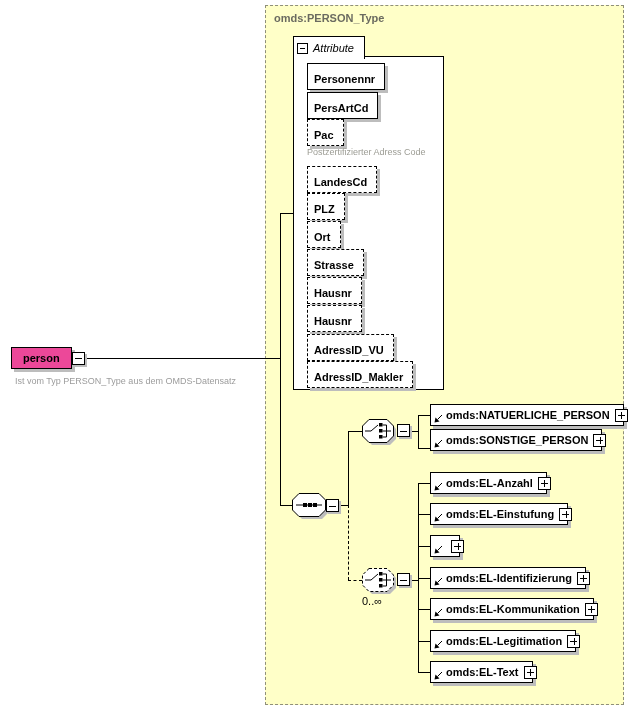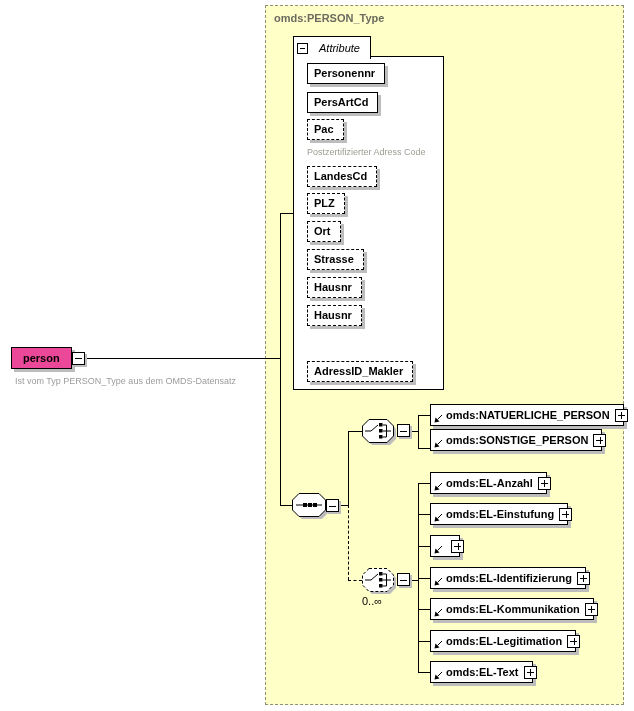--- a/index.html
+++ b/index.html
@@ -15,35 +15,35 @@
   .hline{position:absolute;height:0;border-top:1px solid #000;}
   .vline{position:absolute;width:0;border-left:1px solid #000;}
   .hline.dash{border-top-style:dashed;}
   .vline.dash{border-left-style:dashed;}
 
   
   .attr-container{position:absolute;left:293px;top:56px;width:149px;height:332px;
                   background:#fff;border:1px solid #000;}
   .attr-tab{position:absolute;left:293px;top:36px;height:22px;z-index:2;
             background:#fff;border:1px solid #000;border-bottom:none;
-            display:flex;align-items:center;gap:11px;padding:0 10px 0 3px;}
+            display:flex;align-items:center;gap:5px;padding:0 10px 0 3px;}
   .attr-tab .tab-text{font-size:11px;font-style:italic;font-weight:normal;color:#000;}
 
   
   .btn-sq{position:relative;width:13px;height:13px;background:#fff;border:1px solid #000;
           box-sizing:border-box;flex:0 0 auto;}
   .btn-sq::before{content:"";position:absolute;left:2px;right:2px;top:50%;height:1px;background:#000;}
   .btn-sq.plus::after{content:"";position:absolute;top:2px;bottom:2px;left:50%;width:1px;background:#000;}
   .btn-sq.small{width:11px;height:11px;}
   .btn-sq.shadow{box-shadow:2px 2px 0 #bdbdbd;}
   .btn-abs{position:absolute;z-index:3;}
 
   
   .attr-node{position:absolute;left:307px;background:#fff;border:1px solid #000;
-             box-shadow:3px 3px 0 #bdbdbd;padding:3px 9px 3px 6px;
+             box-shadow:3px 3px 0 #bdbdbd;padding:9px 9px 3px 6px;
              font-size:11px;font-weight:bold;color:#000;white-space:nowrap;line-height:13px;}
   .attr-node.optional{border-style:dashed;}
   .small-note{position:absolute;font-size:9px;color:#9c9c94;white-space:nowrap;}
 
   
   .el-node{position:absolute;display:inline-flex;align-items:center;height:22px;
            box-sizing:border-box;background:#fff;border:1px solid #000;
            box-shadow:3px 3px 0 #bdbdbd;padding:0 4px 0 2px;
            font-size:11px;font-weight:bold;color:#000;white-space:nowrap;z-index:2;}
   .el-node .ref-arrow{align-self:flex-end;margin:0 3px 2px 1px;flex:0 0 auto;}
@@ -109,20 +109,21 @@
   <div class="attr-node" style="top:63px;">Personennr</div>
   <div class="attr-node" style="top:92px;">PersArtCd</div>
   <div class="attr-node optional" style="top:119px;">Pac</div>
   <div class="small-note" style="left:307px;top:147px;text-align:right;">Postzertifizierter Adress Code</div>
   <div class="attr-node optional" style="top:166px;">LandesCd</div>
   <div class="attr-node optional" style="top:193px;">PLZ</div>
   <div class="attr-node optional" style="top:221px;">Ort</div>
   <div class="attr-node optional" style="top:249px;">Strasse</div>
   <div class="attr-node optional" style="top:277px;">Hausnr</div>
   <div class="attr-node optional" style="top:305px;">Hausnr</div>
+  <div class="attr-node optional" style="top:334px;">AdressID_VU</div>
   <div class="attr-node optional" style="top:361px;">AdressID_Makler</div>
 
   <svg class="octa" style="left:292px;top:493px;" width="40" height="28">
     <polygon points="10,3 30,3 36,10 36,20 30,26 10,26 4,20 4,10" fill="#bdbdbd"></polygon>
     <polygon points="7,0.5 27,0.5 33.5,7 33.5,17 27,23.5 7,23.5 0.5,17 0.5,7" fill="#fff" stroke="#000"></polygon>
     <line x1="4" y1="12" x2="30" y2="12" stroke="#000"></line>
     <rect x="11" y="10" width="4" height="4" fill="#000"></rect>
     <rect x="16" y="10" width="4" height="4" fill="#000"></rect>
     <rect x="21" y="10" width="4" height="4" fill="#000"></rect>
   </svg>

